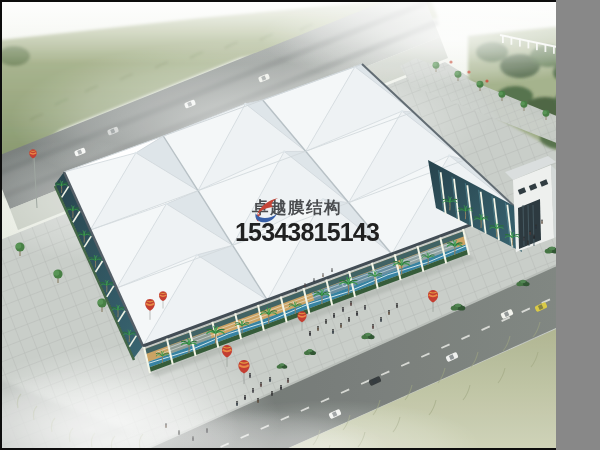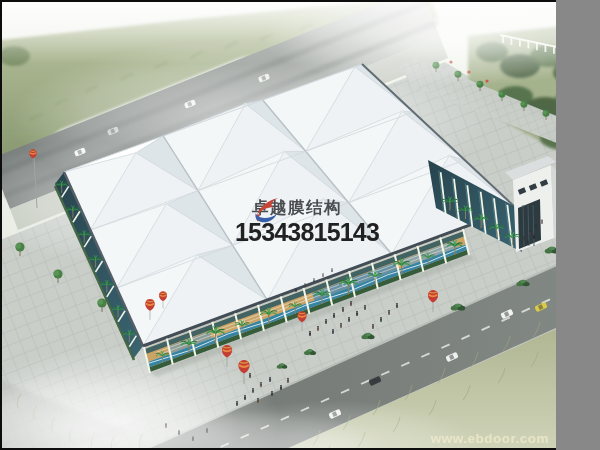--- a/index.html
+++ b/index.html
@@ -693,14 +693,13 @@
   </svg>
 
   <div class="wm-brand">
     <svg class="wm-logo" viewBox="0 0 30 30">
       <path d="M28,1 C17,3.5 8,10 4.5,19.5 C10,14 16,11.5 22.5,11.5 C18.5,8.5 22,3.5 28,1 Z M4.5,19.5 C3,23.5 3.5,26 6,27.5 C5.5,24.5 6.5,21.5 8.5,19 Z" fill="#c4382a"></path>
       <path d="M3,18 C1.5,23.5 5,27.5 11,28 C17.5,28.5 24,24.5 26.5,18.5 C21,23 13.5,24.5 8,22.5 C5.5,21.5 4,20 3,18 Z" fill="#2b55a3"></path>
     </svg>
     <span class="wm-name" style="color: rgb(62, 64, 67);">卓越膜结构</span>
   </div>
   <div class="wm-phone" style="color: rgb(22, 22, 22);">15343815143</div>
-  <div class="wm-site" style="color: rgba(243, 235, 206, 0.82);">www.ebdoor.com</div>
 </div>
 
 </body></html>

